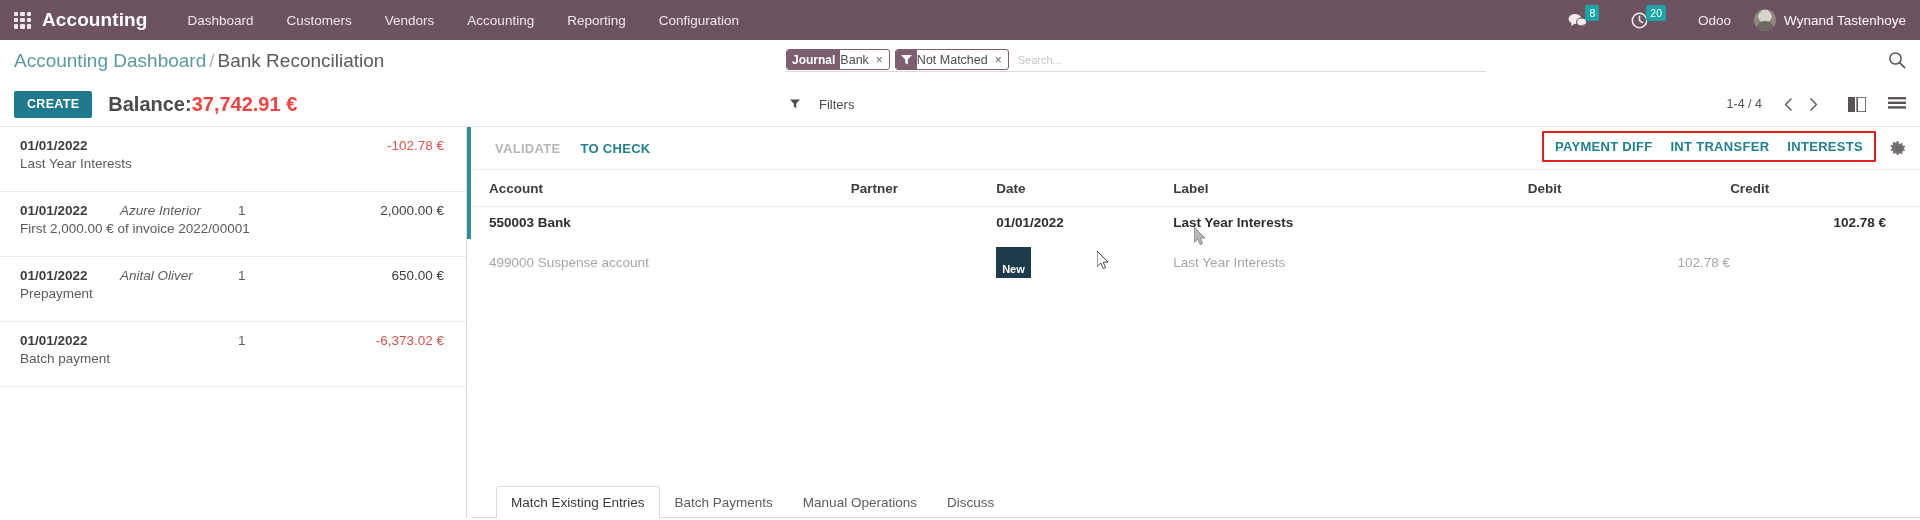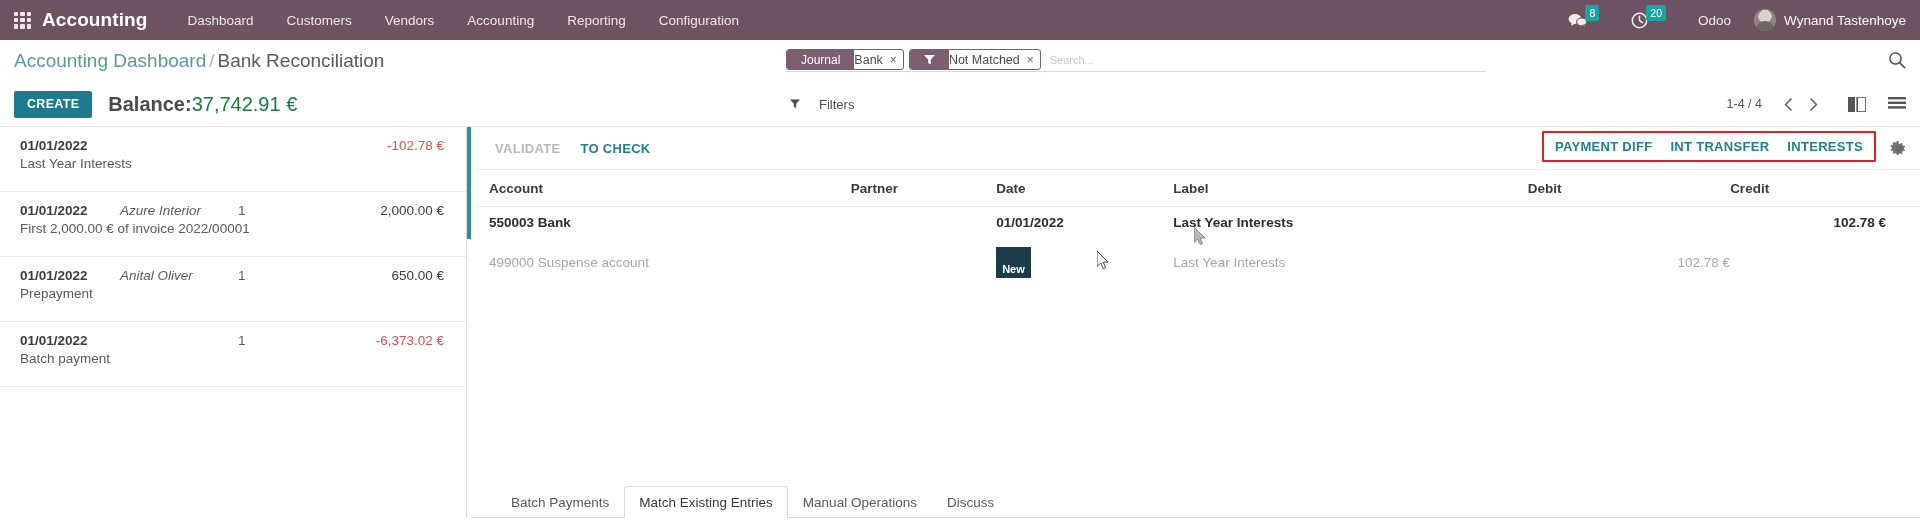--- a/index.html
+++ b/index.html
@@ -126,24 +126,25 @@
     border-radius: 3px;
     overflow: hidden;
     margin-right: 5px;
     height: 21px;
     background: #ffffff;
   }
   .facet-key {
     background: #7d5d70;
     color: #ffffff;
     font-size: 12px;
-    padding: 0 14px;
-    display: flex;
-    align-items: center;
-    white-space: nowrap;
+    padding: 0 5px;
+    display: flex;
+    align-items: center;
+    white-space: nowrap;
+    font-weight: bold;
   }
   .facet-val {
     color: #4f4b4e;
     font-size: 12.5px;
     padding: 0 5px 0 0;
     display: flex;
     align-items: center;
     white-space: nowrap;
   }
   .facet-x {
@@ -192,21 +193,21 @@
     border: none;
     border-radius: 2px;
     cursor: pointer;
     margin-right: 16px;
   }
   .balance {
     font-size: 20px;
     white-space: nowrap;
   }
   .balance .lbl { color: #4c4a4b; font-weight: bold; }
-  .balance .amt { color: #15803d; font-weight: normal; }
+  .balance .amt { color: #ef4444; font-weight: bold; }
   .filters-btn {
     position: absolute;
     left: 790px;
     display: flex;
     align-items: center;
     gap: 19px;
     font-size: 13px;
     color: #4c4a4b;
     cursor: pointer;
   }
@@ -607,19 +608,19 @@
 
       <svg class="cursor" style="left:727px; top:100px;" width="13" height="19" viewBox="0 0 13 19">
         <polygon points="0,0 0,15.5 3.8,12 6.2,17.6 8.6,16.6 6.2,11.2 11,11" fill="#b9b6b7" stroke="#7c7779" stroke-width="0.8"></polygon>
       </svg>
       <svg class="cursor" style="left:630px; top:124px;" width="13" height="19" viewBox="0 0 13 19">
         <polygon points="0,0 0,15.5 3.8,12 6.2,17.6 8.6,16.6 6.2,11.2 11,11" fill="#ffffff" stroke="#4a4648" stroke-width="1"></polygon>
       </svg>
     </div>
 
     <div class="tabs">
+      <div class="tab active">Match Existing Entries</div>
       <div class="tab">Batch Payments</div>
-      <div class="tab active">Match Existing Entries</div>
       <div class="tab">Manual Operations</div>
       <div class="tab">Discuss</div>
     </div>
   </div>
 </div>
 
 </body></html>

